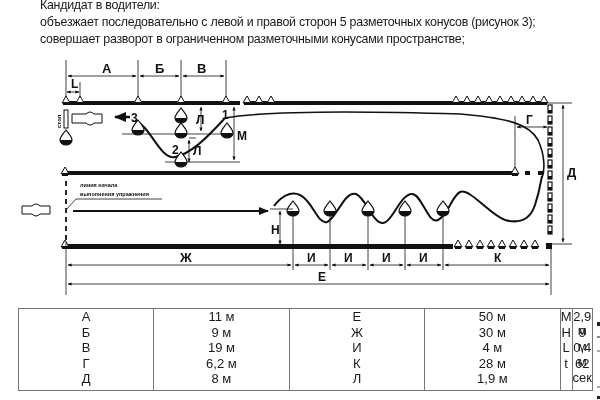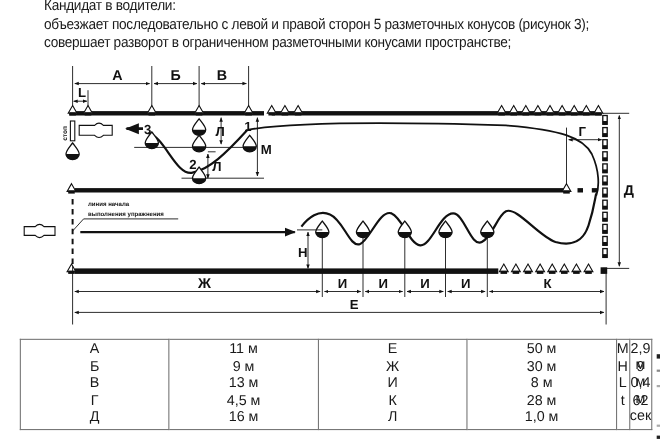--- a/index.html
+++ b/index.html
@@ -210,37 +210,37 @@
     <td>
       <div>А</div>
       <div>Б</div>
       <div>В</div>
       <div>Г</div>
       <div>Д</div>
     </td>
     <td>
       <div>11 м</div>
       <div>9 м</div>
-      <div>13 м</div>
-      <div>4,5 м</div>
-      <div>16 м</div>
+      <div>19 м</div>
+      <div>6,2 м</div>
+      <div>8 м</div>
     </td>
     <td>
       <div>Е</div>
       <div>Ж</div>
       <div>И</div>
       <div>К</div>
       <div>Л</div>
     </td>
     <td>
       <div>50 м</div>
       <div>30 м</div>
-      <div>8 м</div>
+      <div>4 м</div>
       <div>28 м</div>
-      <div>1,0 м</div>
+      <div>1,9 м</div>
     </td>
     <td>
       <div>М</div>
       <div>Н</div>
       <div>L</div>
       <div>t</div>
     </td>
     <td>
       <div>2,9 м</div>
       <div>9 м</div>

